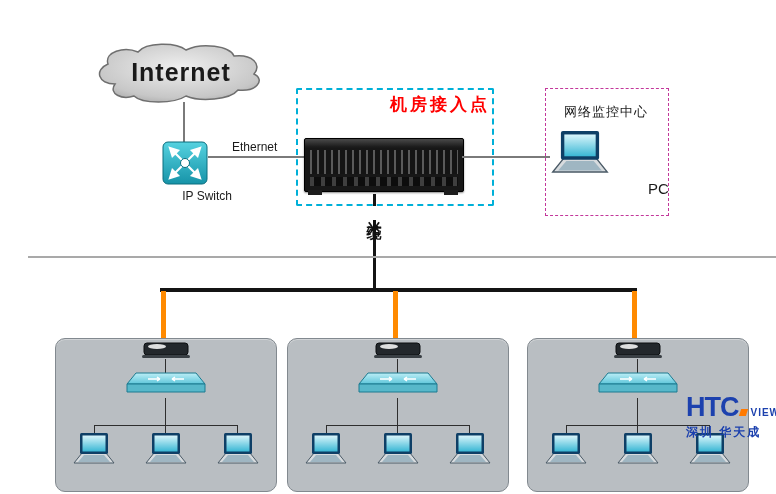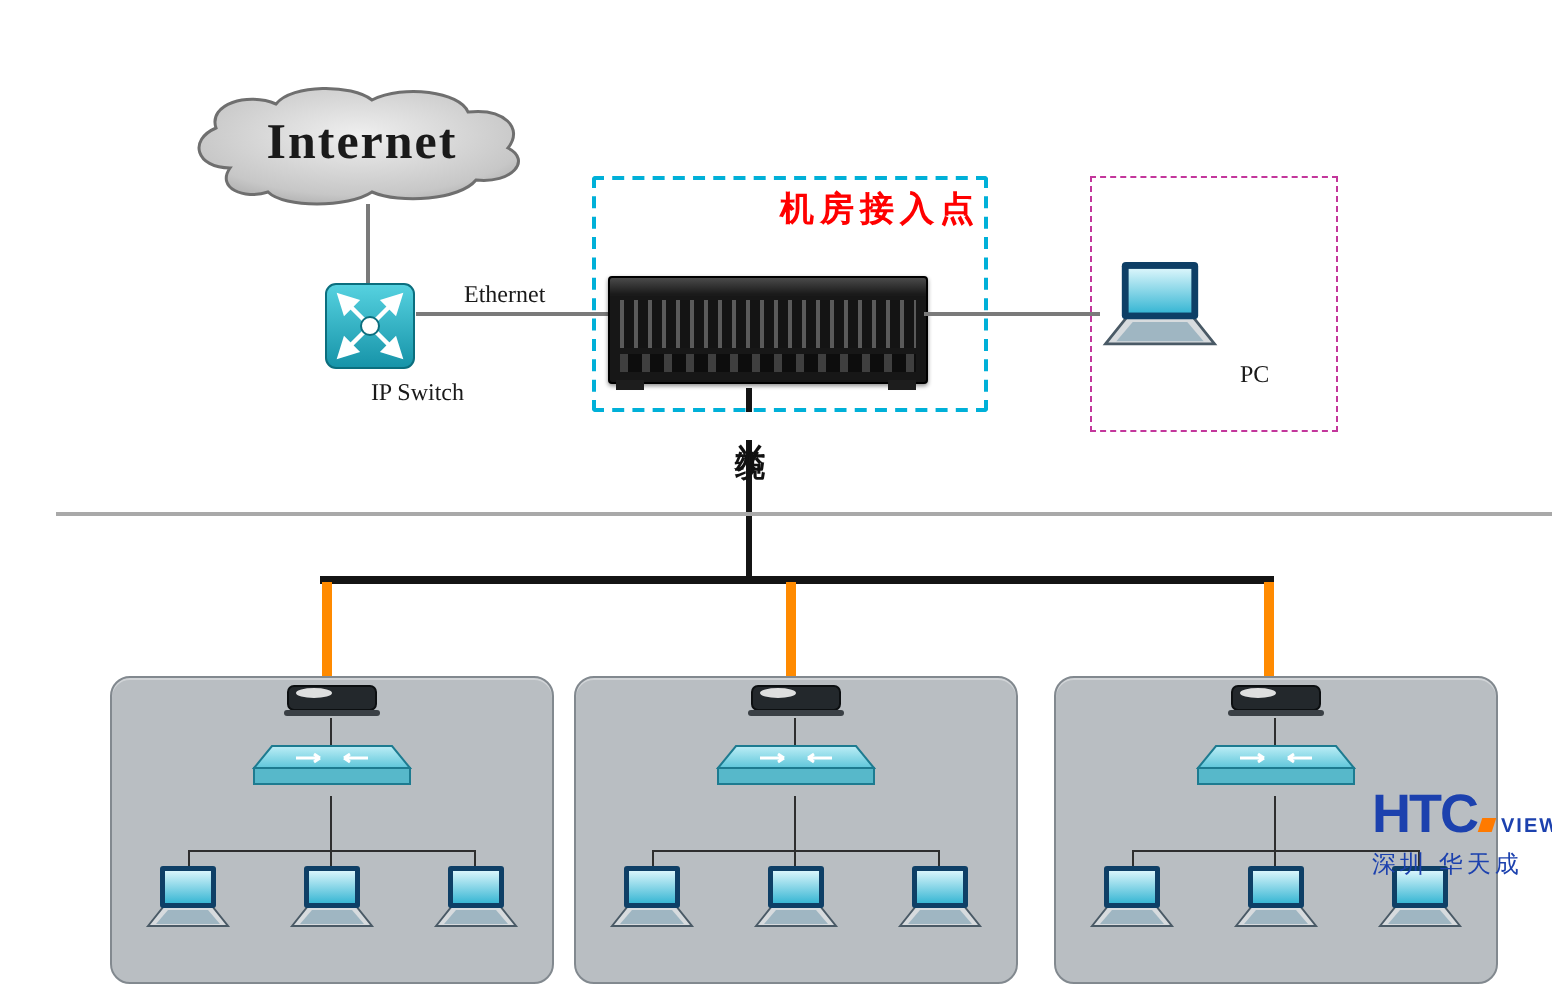--- a/index.html
+++ b/index.html
@@ -3,21 +3,21 @@
 <meta charset="utf-8">
 <style>
   html,body{margin:0;padding:0;background:#fff;}
   body{font-family:"Liberation Sans",sans-serif;color:#111;}
   #canvas{position:relative;width:776px;height:494px;background:#fff;overflow:hidden;}
   .abs{position:absolute;}
   .conn{position:absolute;background:#7a7a7a;}
   .inner-line{position:absolute;background:#2e2e2e;}
   .inner-line.v{width:1px;}
   .inner-line.h{height:1px;}
-  .label{position:absolute;color:#111;font-family:Liberation Serif, serif;}
+  .label{position:absolute;color:#111;}
 
   #internet-label{left:92px;top:58px;width:178px;font-size:25px;font-weight:600;letter-spacing:1px;text-align:center;color:#1a1a1a;}
   #cloud-svg{left:90px;top:42px;width:180px;height:62px;}
   #ipswitch-svg{left:162px;top:141px;width:46px;height:44px;}
   #ipswitch-label{left:138px;top:189px;width:94px;font-size:12px;text-align:right;color:#1a1a1a;}
   #ethernet-label{left:232px;top:140px;font-size:12px;color:#1a1a1a;}
 
   #access-box{left:296px;top:88px;width:194px;height:114px;border:2px dashed #00b0d8;border-radius:2px;}
   #access-label{left:296px;top:93px;width:194px;text-align:right;color:#ff0000;font-weight:700;font-size:17px;letter-spacing:3px;}
   #rack{left:304px;top:138px;width:158px;height:52px;border:1px solid #000;border-radius:2px;
@@ -25,40 +25,40 @@
       linear-gradient(180deg,#4a4a4a,#1a1a1a 90%) 0 0/100% 9px no-repeat,
       repeating-linear-gradient(90deg,#5a5a5a 0 2px,#141414 2px 7px) 5px 11px/148px 24px no-repeat,
       repeating-linear-gradient(90deg,#3f3f3f 0 4px,#0d0d0d 4px 11px) 5px 38px/148px 9px no-repeat,
       #171717;
     box-shadow:0 1px 2px rgba(0,0,0,.45);}
   .rack-foot{position:absolute;width:14px;height:5px;background:#1d1d1d;top:190px;}
 
   #monitor-box{left:545px;top:88px;width:122px;height:126px;border:1px dashed #c3369b;}
   #monitor-label{left:545px;top:103px;width:122px;text-align:center;font-size:13px;letter-spacing:1px;color:#1a1a1a;}
   #pc-svg{left:550px;top:128px;width:60px;height:47px;}
-  #pc-label{left:620px;top:180px;font-size:12px;color:#1a1a1a;}
+  #pc-label{left:648px;top:180px;font-size:15px;color:#1a1a1a;}
 
   #fiber-line{left:373px;top:194px;width:3px;height:97px;background:#141414;}
   #fiber-label{left:363px;top:206px;writing-mode:vertical-rl;font-size:15px;font-weight:700;letter-spacing:5px;background:#fff;padding:2px 1px;color:#111;}
 
   #divider{left:28px;top:256px;width:748px;height:2px;background:#a9a9a9;}
   #bus{left:160px;top:288px;width:477px;height:4px;background:#141414;}
   .drop{position:absolute;top:291px;width:5px;height:47px;background:#ff8a00;}
 
   .site-box{position:absolute;top:338px;width:220px;height:152px;background:#b9bec2;border:1px solid #82898f;border-radius:10px;box-shadow:inset 0 1px 0 rgba(255,255,255,.35);}
   .site-box .converter{position:absolute;left:86px;top:2px;width:48px;height:18px;}
   .site-box .switch{position:absolute;left:70px;top:33px;width:80px;height:26px;}
   .site-box .laptop{position:absolute;top:92px;width:44px;height:34px;}
 
   #logo{left:686px;top:394px;width:90px;}
   .logo-row{line-height:1;white-space:nowrap;}
   .logo-htc{font-size:27px;font-weight:700;color:#1c41ae;letter-spacing:-1px;}
   .logo-accent{display:inline-block;width:7px;height:7px;background:#ff7a00;transform:skewX(-18deg);margin-left:1px;}
   .logo-view{font-size:10px;font-weight:700;color:#1c41ae;margin-left:4px;letter-spacing:1px;}
-  .logo-tagline{margin-top:3px;font-size:12px;font-weight:400;color:#1c41ae;letter-spacing:2px;white-space:nowrap;}
+  .logo-tagline{margin-top:3px;font-size:12px;font-weight:700;color:#1c41ae;letter-spacing:2px;white-space:nowrap;}
 </style>
 </head>
 <body>
 
 <svg width="0" height="0" style="position:absolute" aria-hidden="true">
   <defs>
     <radialGradient id="cloudg" cx="50%" cy="40%" r="75%">
       <stop offset="0%" stop-color="#efefef"></stop>
       <stop offset="70%" stop-color="#c7c7c7"></stop>
       <stop offset="100%" stop-color="#9a9a9a"></stop>
@@ -132,20 +132,21 @@
 
   <div id="access-box" class="abs"></div>
   <div id="access-label" class="label">机房接入点</div>
   <div id="rack" class="abs"></div>
   <div class="rack-foot" style="left:308px;"></div>
   <div class="rack-foot" style="left:444px;"></div>
 
   <div class="conn" style="left:462px;top:156px;width:88px;height:2px;"></div>
 
   <div id="monitor-box" class="abs"></div>
+  <div id="monitor-label" class="label">网络监控中心</div>
   <svg id="pc-svg" class="abs" viewBox="0 0 44 34">
       <use href="#sym-laptop"></use>
     </svg>
   <div id="pc-label" class="label">PC</div>
 
   <div id="fiber-line" class="abs"></div>
   <div id="fiber-label" class="label">光缆</div>
 
   <div id="divider" class="abs"></div>
 

